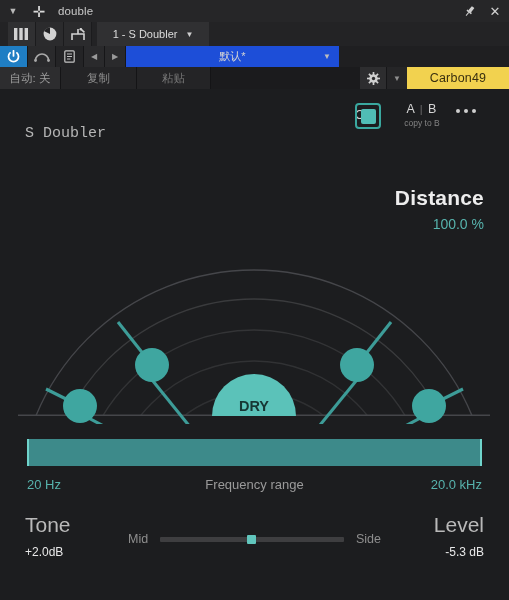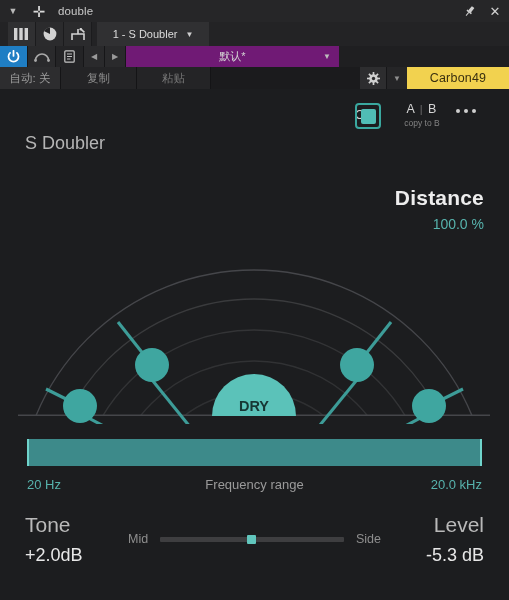--- a/index.html
+++ b/index.html
@@ -117,21 +117,21 @@
   .nav-btn {
     width: 20px;
     display: flex; align-items: center; justify-content: center;
     background: #2a2a2c;
     color: #9a9a9a;
     font-size: 8px;
     border-right: 1px solid #161618;
   }
   .preset-name-bar {
     flex: 1;
-    background: #701a75;
+    background: #1d4ed8;
     display: flex;
     align-items: center;
     position: relative;
     color: #cfcfcf;
     font-size: 11px;
   }
   .preset-name-bar .pname {
     position: absolute;
     left: 0; right: 0;
     text-align: center;
@@ -206,23 +206,24 @@
   .vendor {
     position: absolute;
     left: 25px; top: 14px;
     color: #f2f2f2;
     font-size: 19px;
     font-weight: bold;
     letter-spacing: 0.2px;
   }
   .product {
     position: absolute;
-    left: 25px; top: 44px;
+    left: 25px; top: 36px;
     color: #b5b5b5;
-    font-size: 18px;
+    font-size: 15px;
+    font-family: Liberation Mono, monospace;
   }
   .on-label {
     position: absolute;
     left: 331px; top: 19px;
     color: #d8d8d8;
     font-size: 12.5px;
     margin-left: 24px;
   }
   .on-toggle {
     position: absolute;
@@ -349,21 +350,21 @@
     right: 25px; top: 0;
     text-align: right;
   }
   .bot-name {
     color: #b9b9b9;
     font-size: 21px;
     line-height: 1;
   }
   .bot-val {
     color: #e8e8e8;
-    font-size: 18px;
+    font-size: 12px;
     margin-top: 11px;
     line-height: 1;
   }
   .ms-slider {
     position: absolute;
     left: 128px; top: 18px;
     width: 253px;
     display: flex;
     align-items: center;
     gap: 12px;

